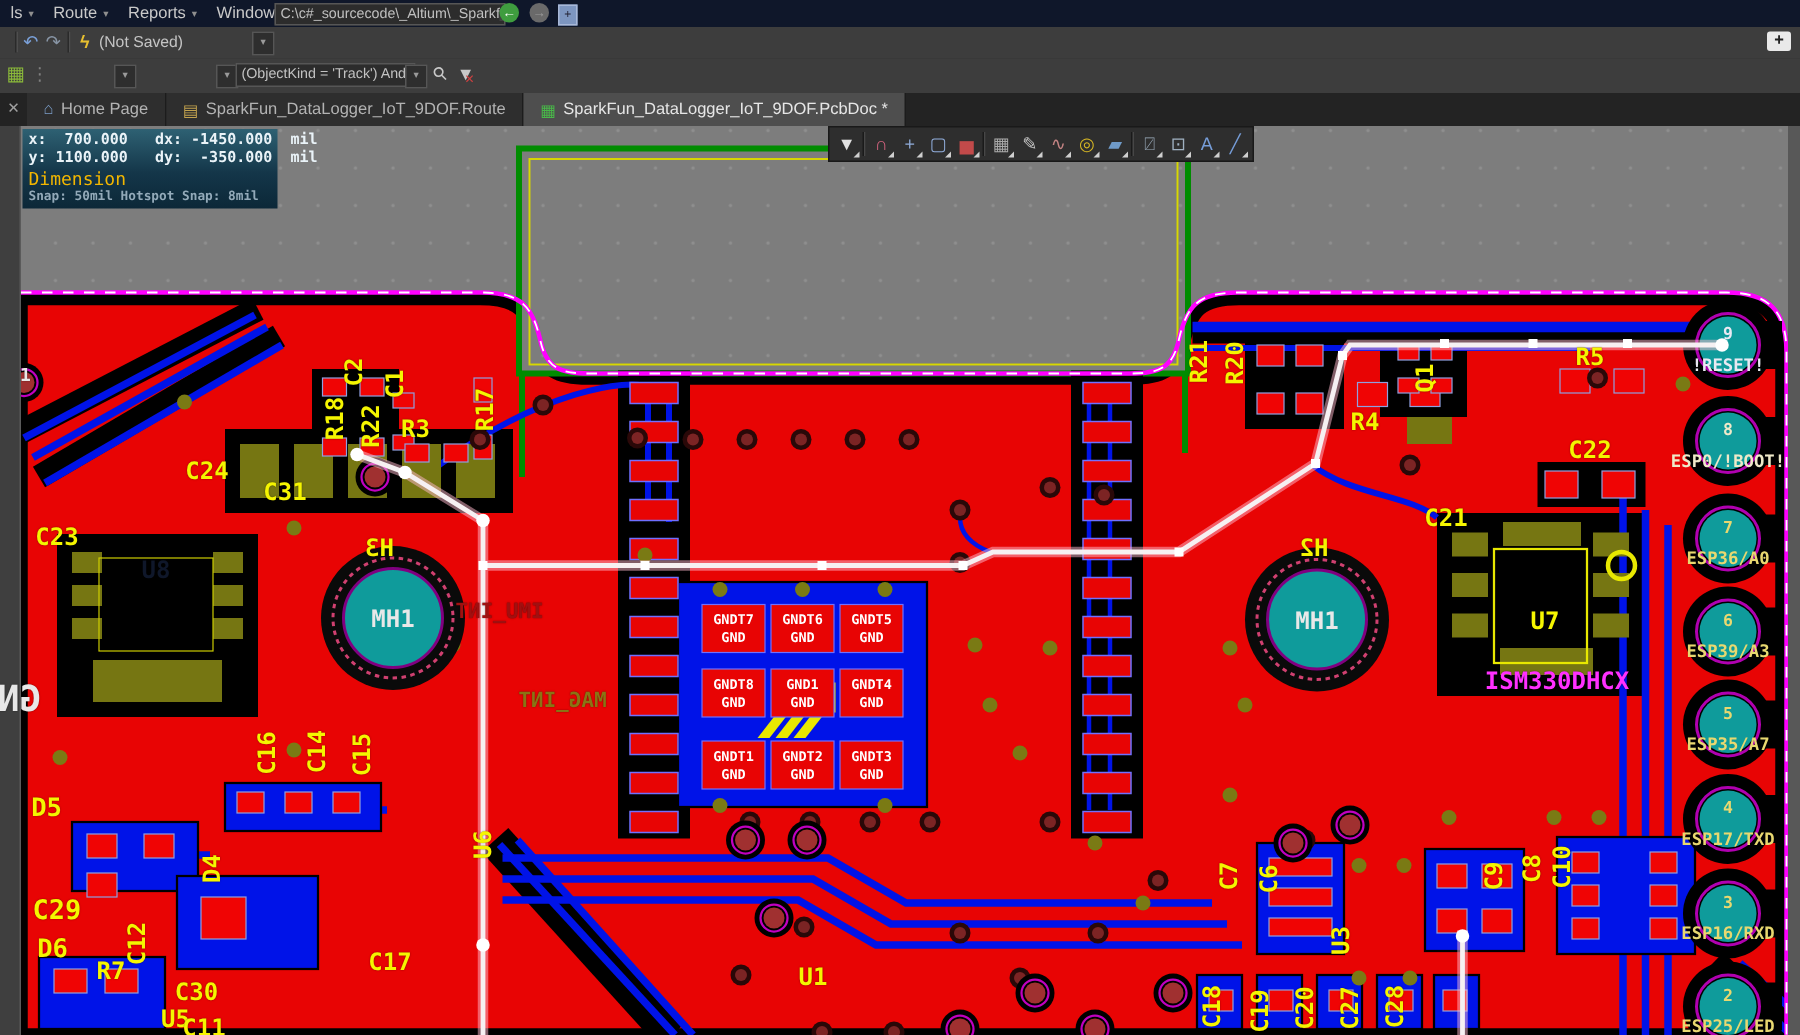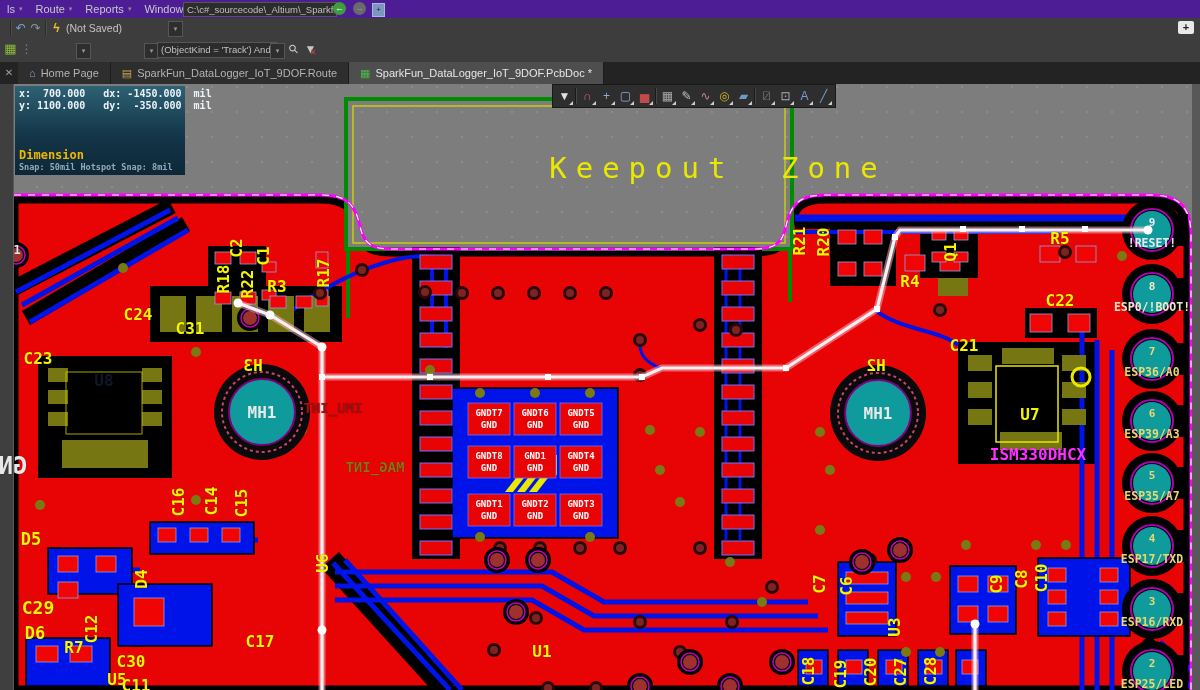--- a/index.html
+++ b/index.html
@@ -1,19 +1,19 @@
 <!DOCTYPE html>
 <html><head>
 <meta charset="utf-8">
 <style>
   html,body{margin:0;padding:0;background:#1a1a1a;}
   #app{position:relative;width:1200px;height:690px;overflow:hidden;background:#7d7d7d;
        font-family:"Liberation Sans",sans-serif;-webkit-user-select:none;user-select:none;}
   
-  .menubar{position:absolute;top:0;left:0;width:1200px;height:18px;background:#4c1d95;
+  .menubar{position:absolute;top:0;left:0;width:1200px;height:18px;background:#0f172a;
            border-bottom:1px solid #2b2b2b;color:#c9c9c9;font-size:11px;z-index:30;}
   #menu-items{position:absolute;left:2px;top:0;height:18px;display:flex;align-items:center;}
   .menu-item{padding:0 8px 0 5px;display:flex;align-items:center;gap:4px;cursor:default;}
   .menu-item .caret{font-size:7px;color:#8f8f8f;}
   .path-combo{position:absolute;left:183px;top:2px;width:146px;height:13px;background:#2c2c2c;
               border:1px solid #565656;font-size:9.5px;color:#c0c0c0;display:flex;align-items:center;
               padding:0 3px;white-space:nowrap;overflow:hidden;}
   .path-combo .caret{margin-left:auto;font-size:7px;color:#999;background:#404040;padding:0 2px;}
   .nav-disc{position:absolute;top:2px;width:13px;height:13px;border-radius:50%;text-align:center;
             line-height:12px;font-size:9px;color:#fff;}
@@ -47,21 +47,21 @@
               border:1px solid #191919;display:flex;align-items:center;padding:0 2px;z-index:25;}
   .ft-icon{position:relative;width:19px;height:19px;text-align:center;line-height:19px;font-size:12px;}
   .ft-icon::after{content:"";position:absolute;right:1px;bottom:1px;border-left:4px solid transparent;
                   border-bottom:4px solid #cfcfcf;}
   .ft-sep{width:1px;height:16px;background:#1a1a1a;border-right:1px solid #474747;margin:0 1px;}
   
   .hud{position:absolute;left:15px;top:86px;width:162px;z-index:26;padding:2px 4px 3px 4px;
        background:linear-gradient(180deg,#2e6173 0%,#143649 55%,#0c2838 100%);
        font-family:"DejaVu Sans Mono",monospace;color:#eaf3f8;font-size:10px;line-height:12px;}
   .hud .coord{white-space:pre;font-weight:bold;}
-  .hud .mode{color:#f2b600;font-weight:bold;font-size:12px;line-height:14px;margin-top:36px;}
+  .hud .mode{color:#f2b600;font-weight:normal;font-size:12px;line-height:14px;}
   .hud .snap{color:#93aab9;font-size:8.5px;line-height:10px;font-weight:bold;}
   
   #labels{position:absolute;left:0;top:0;width:1200px;height:690px;pointer-events:none;z-index:20;}
   .des{position:absolute;font-family:"DejaVu Sans Mono",monospace;font-weight:bold;white-space:pre;
        text-shadow:0 0 1px rgba(0,0,0,.55);}
   .keepout-label{position:absolute;left:718px;top:168px;transform:translate(-50%,-50%);
                  font-family:"DejaVu Sans Mono",monospace;font-size:29px;color:#e8e800;
                  letter-spacing:9px;word-spacing:20px;white-space:nowrap;}
   svg text{font-family:"DejaVu Sans Mono",monospace;font-weight:bold;}
 </style>
@@ -519,21 +519,20 @@
           <circle cx="1148" cy="230" r="4.5" fill="#fff"></circle>
         </g>
     </g>
 
     <rect x="1192" y="84" width="8" height="606" fill="#585858"></rect>
     <rect x="0" y="84" width="14" height="606" fill="#3f3f3f"></rect>
     <line x1="13.5" y1="84" x2="13.5" y2="690" stroke="#5a5a5a" stroke-width="1"></line>
   </svg>
 
   <div id="labels">
-    <div class="keepout-label">Keepout Zone</div>
   <span class="des" style="left: 17px; top: 250px; font-size: 12px; color: rgb(232, 232, 232); transform: translate(-50%, -50%) rotate(0deg) scaleX(1);">1</span>
       <span class="des" style="left: 236px; top: 248px; font-size: 16px; color: rgb(245, 245, 0); transform: translate(-50%, -50%) rotate(-90deg) scaleX(1);">C2</span>
       <span class="des" style="left: 263px; top: 256px; font-size: 16px; color: rgb(245, 245, 0); transform: translate(-50%, -50%) rotate(-90deg) scaleX(1);">C1</span>
       <span class="des" style="left: 223px; top: 279px; font-size: 16px; color: rgb(245, 245, 0); transform: translate(-50%, -50%) rotate(-90deg) scaleX(1);">R18</span>
       <span class="des" style="left: 247px; top: 284px; font-size: 16px; color: rgb(245, 245, 0); transform: translate(-50%, -50%) rotate(-90deg) scaleX(1);">R22</span>
       <span class="des" style="left: 277px; top: 286px; font-size: 16px; color: rgb(245, 245, 0); transform: translate(-50%, -50%) rotate(0deg) scaleX(1); text-align: center;">R3</span>
       <span class="des" style="left: 323px; top: 273px; font-size: 16px; color: rgb(245, 245, 0); transform: translate(-50%, -50%) rotate(-90deg) scaleX(1);">R17</span>
       <span class="des" style="left: 138px; top: 314px; font-size: 16px; color: rgb(245, 245, 0); transform: translate(-50%, -50%) rotate(0deg) scaleX(1);">C24</span>
       <span class="des" style="left: 190px; top: 328px; font-size: 16px; color: rgb(245, 245, 0); transform: translate(-50%, -50%) rotate(0deg) scaleX(1);">C31</span>
       <span class="des" style="left: 38px; top: 358px; font-size: 16px; color: rgb(245, 245, 0); transform: translate(-50%, -50%) rotate(0deg) scaleX(1);">C23</span>

